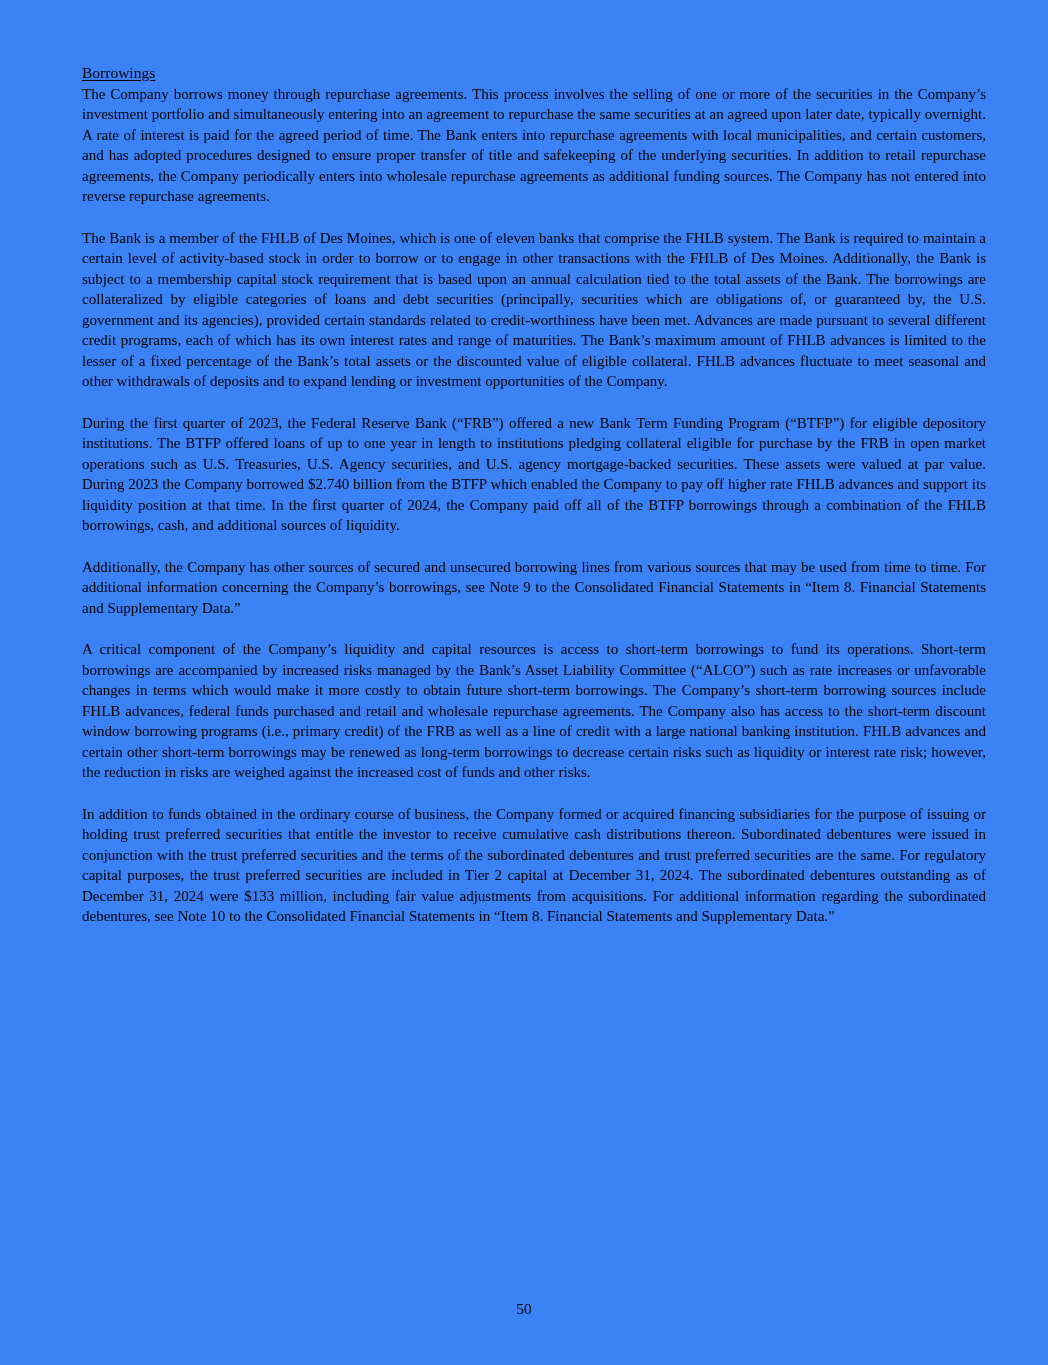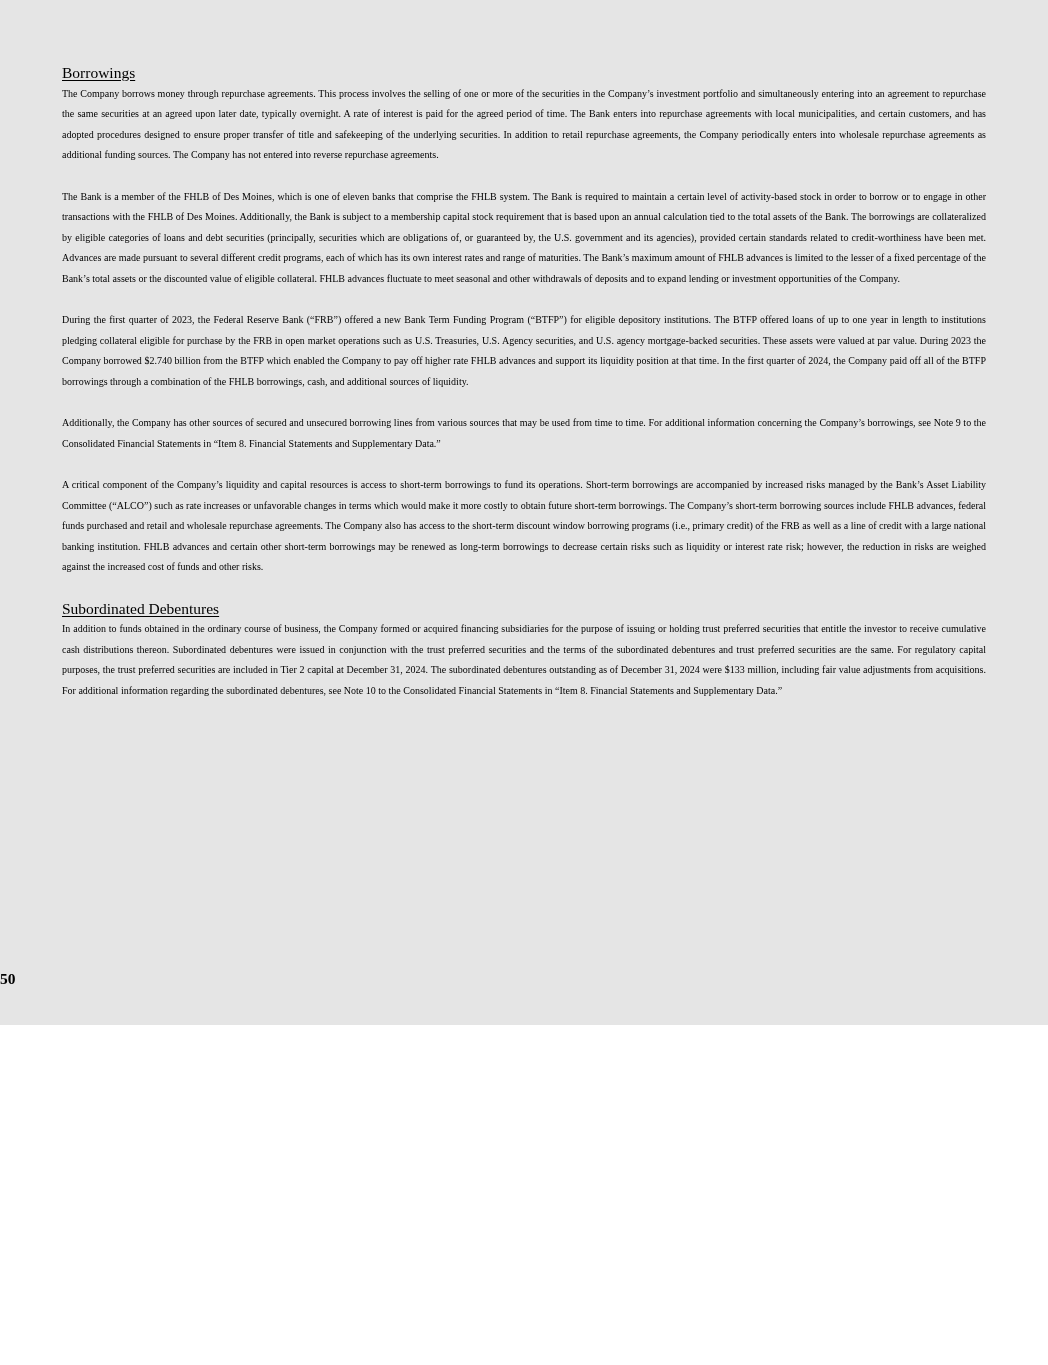--- a/index.html
+++ b/index.html
@@ -11,71 +11,70 @@
     height: 1365px;
     position: relative;
     font-family: "Liberation Serif", "DejaVu Serif", serif;
     color: #000000;
   }
   .page {
     position: absolute;
     top: 0;
     left: 0;
     width: 1048px;
-    height: 1025px;
-    background: #e5e5e5;
-    padding: 63px 62px 0 62px;
+    height: 1365px;
+    background: #3b82f6;
+    padding: 63px 62px 0 82px;
   }
   .doc-section {
     margin: 0;
   }
   .section-heading {
     font-size: 15.5px;
     line-height: 20.5px;
     font-weight: normal;
     text-decoration: underline;
     text-underline-offset: 2px;
     margin: 0;
   }
   .doc-paragraph {
-    font-size: 10px;
+    font-size: 15px;
     line-height: 20.5px;
     text-align: justify;
     margin: 0 0 21px 0;
   }
   .doc-section + .doc-section {
     margin-top: 7px;
   }
   .page-number {
     position: absolute;
     left: 0;
     right: 0;
-    bottom: 36px;
+    bottom: 46px;
+    text-align: center;
     font-size: 15.5px;
     line-height: 20px;
-    font-weight: bold;
   }
 </style>
 </head>
 <body>
 
 <div class="page">
 
   <section class="doc-section">
     <h2 class="section-heading">Borrowings</h2>
     <p class="doc-paragraph">The Company borrows money through repurchase agreements.  This process involves the selling of one or more of the securities in the Company’s investment portfolio and simultaneously entering into an agreement to repurchase the same securities at an agreed upon later date, typically overnight.  A rate of interest is paid for the agreed period of time.  The Bank enters into repurchase agreements with local municipalities, and certain customers, and has adopted procedures designed to ensure proper transfer of title and safekeeping of the underlying securities.  In addition to retail repurchase agreements, the Company periodically enters into wholesale repurchase agreements as additional funding sources.  The Company has not entered into reverse repurchase agreements.</p>
     <p class="doc-paragraph">The Bank is a member of the FHLB of Des Moines, which is one of eleven banks that comprise the FHLB system.  The Bank is required to maintain a certain level of activity-based stock in order to borrow or to engage in other transactions with the FHLB of Des Moines.  Additionally, the Bank is subject to a membership capital stock requirement that is based upon an annual calculation tied to the total assets of the Bank.  The borrowings are collateralized by eligible categories of loans and debt securities (principally, securities which are obligations of, or guaranteed by, the U.S. government and its agencies), provided certain standards related to credit-worthiness have been met.  Advances are made pursuant to several different credit programs, each of which has its own interest rates and range of maturities.  The Bank’s maximum amount of FHLB advances is limited to the lesser of a fixed percentage of the Bank’s total assets or the discounted value of eligible collateral.  FHLB advances fluctuate to meet seasonal and other withdrawals of deposits and to expand lending or investment opportunities of the Company.</p>
     <p class="doc-paragraph">During the first quarter of 2023, the Federal Reserve Bank (“FRB”) offered a new Bank Term Funding Program (“BTFP”) for eligible depository institutions. The BTFP offered loans of up to one year in length to institutions pledging collateral eligible for purchase by the FRB in open market operations such as U.S. Treasuries, U.S. Agency securities, and U.S. agency mortgage-backed securities.  These assets were valued at par value.  During 2023 the Company borrowed $2.740 billion from the BTFP which enabled the Company to pay off higher rate FHLB advances and support its liquidity position at that time.  In the first quarter of 2024, the Company paid  off all of the BTFP borrowings through a combination of the FHLB borrowings, cash, and additional sources of liquidity.</p>
     <p class="doc-paragraph">Additionally, the Company has other sources of secured and unsecured borrowing lines from various sources that may be used from time to time.  For additional information concerning the Company’s borrowings, see Note 9 to the Consolidated Financial Statements in “Item 8. Financial Statements and Supplementary Data.”</p>
   </section>
 
   <section class="doc-section">
     <p class="doc-paragraph">A critical component of the Company’s liquidity and capital resources is access to short-term borrowings to fund its operations. Short-term borrowings are accompanied by increased risks managed by the Bank’s Asset Liability Committee (“ALCO”) such as rate increases or unfavorable changes in terms which would make it more costly to obtain future short-term borrowings.  The Company’s short-term borrowing sources include FHLB advances, federal funds purchased and retail and wholesale repurchase agreements.  The Company also has access to the short-term discount window borrowing programs (i.e., primary credit) of the FRB as well as a line of credit with a large national banking institution.  FHLB advances and certain other short-term borrowings may be renewed as long-term borrowings to decrease certain risks such as liquidity or interest rate risk; however, the reduction in risks are weighed against the increased cost of funds and other risks.</p>
   </section>
 
   <section class="doc-section">
-    <h2 class="section-heading">Subordinated Debentures</h2>
     <p class="doc-paragraph">In addition to funds obtained in the ordinary course of business, the Company formed or acquired financing subsidiaries for the purpose of issuing or holding trust preferred securities that entitle the investor to receive cumulative cash distributions thereon. Subordinated debentures were issued in conjunction with the trust preferred securities and the terms of the subordinated debentures and trust preferred securities are the same.  For regulatory capital purposes, the trust preferred securities are included in Tier 2 capital at December 31, 2024.  The subordinated debentures outstanding as of December 31, 2024 were $133 million, including fair value adjustments from acquisitions.  For additional information regarding the subordinated debentures, see Note 10 to the Consolidated Financial Statements in “Item 8. Financial Statements and Supplementary Data.”</p>
   </section>
 
   <div class="page-number">50</div>
 
 </div>
 
 </body></html>

